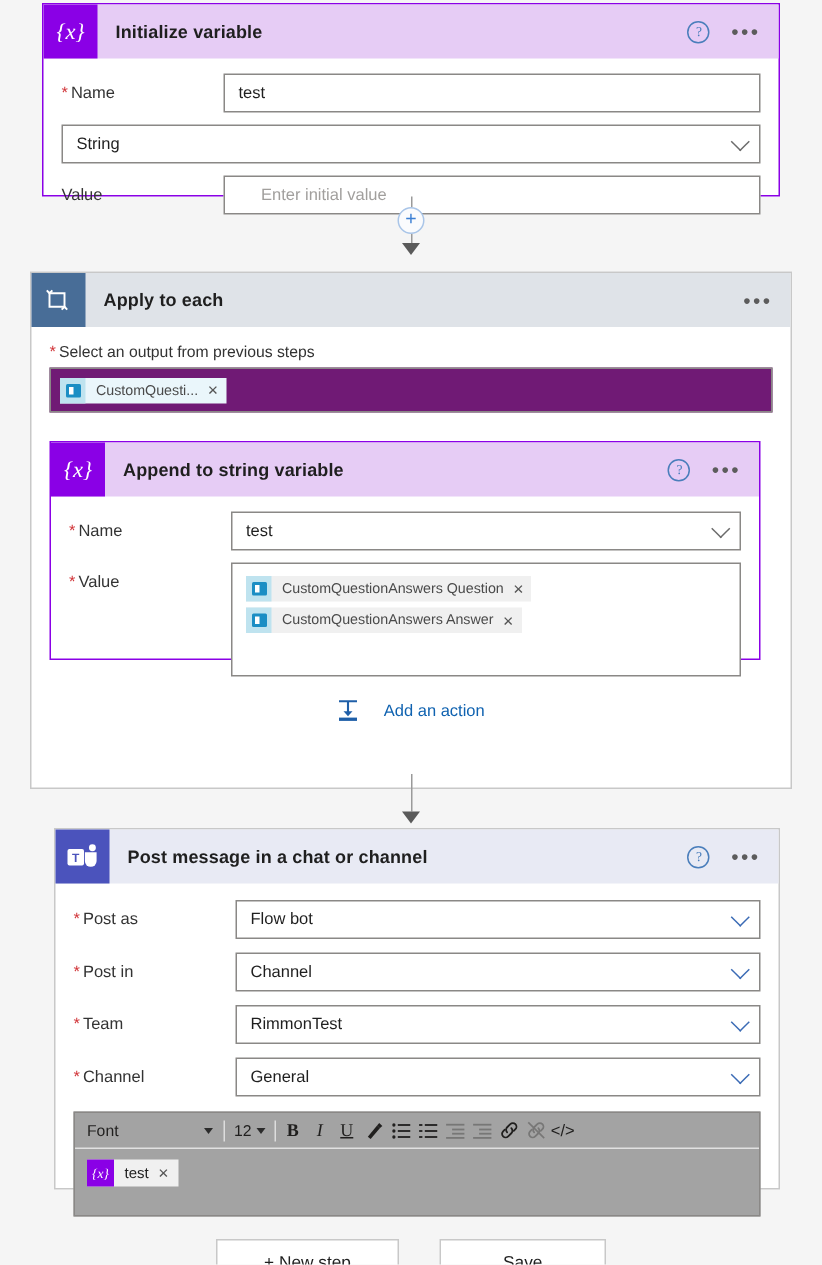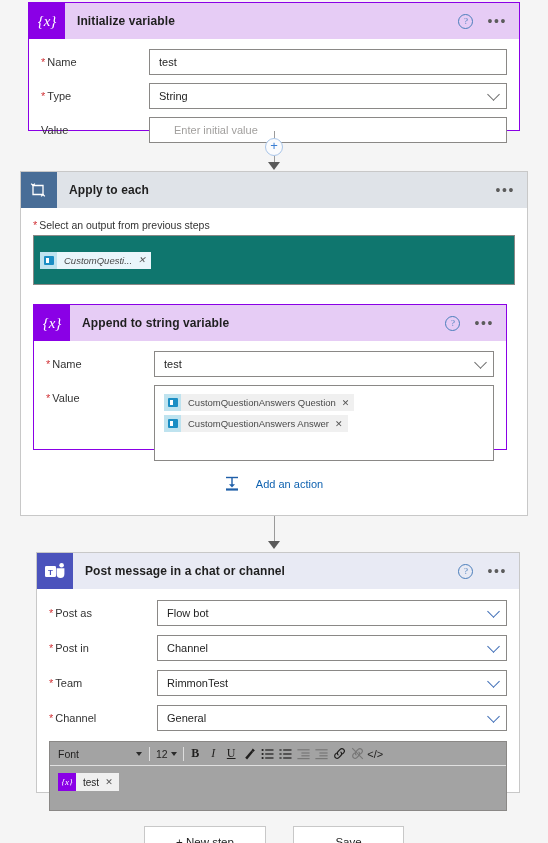--- a/index.html
+++ b/index.html
@@ -211,23 +211,22 @@
   .sel-label {
     font-size: 10.5px;
     color: #333;
     margin-bottom: 4px;
   }
   .sel-box {
     border: 1px solid #8a8886;
     height: 24px;
     display: flex;
     align-items: center;
-    padding: 12px 6px;
-    background: #0f766e;
-    font-style: italic;
+    padding: 2px 6px;
+    background: #701a75;
   }
   .add-action {
     display: flex;
     align-items: center;
     justify-content: center;
     gap: 17px;
     color: #0f62b0;
     font-size: 11px;
     padding: 26px 0 30px 0;
   }
@@ -344,21 +343,20 @@
   <div class="body">
 
     <div class="row">
       <div class="lbl req">Name</div>
       <div class="ctrl">
         <div class="inp">test</div>
       </div>
     </div>
 
     <div class="row">
-      <div class="lbl req">Type</div>
       <div class="ctrl">
         <div class="inp">String</div>
         <span class="chev grey"></span>
       </div>
     </div>
 
     <div class="row">
       <div class="lbl">Value</div>
       <div class="ctrl">
         <div class="inp ph">Enter initial value</div>
@@ -368,21 +366,21 @@
   </div>
 </div>
 
 <div class="conn" style="top:131px;">
   <div class="vline" style="height:7px;"></div>
   <div class="plus-circle">+</div>
   <div class="vline" style="height:6px;"></div>
   <div class="arrow-head"></div>
 </div>
 
-<div class="card loop-card" style="position:absolute; left:20px; top:171px; width:508px; height:345px;">
+<div class="card loop-card" style="position:absolute; left:20px; top:181px; width:508px; height:345px;">
   <div class="card-header">
     <div class="icon-box loop">
       <svg width="18" height="18" viewBox="0 0 18 18" aria-hidden="true">
         <path d="M3 4.5 H13 V13.5 H3 Z" fill="none" stroke="#ffffff" stroke-width="1.3"></path>
         <path d="M3 4.5 L1.2 2.6 M3 4.5 L4.9 2.6" stroke="#ffffff" stroke-width="1.3" fill="none"></path>
         <path d="M13 13.5 L14.8 15.4 M13 13.5 L11.1 15.4" stroke="#ffffff" stroke-width="1.3" fill="none"></path>
       </svg>
     </div>
     <div class="card-title">Apply to each</div>
     <div class="hdr-actions">

